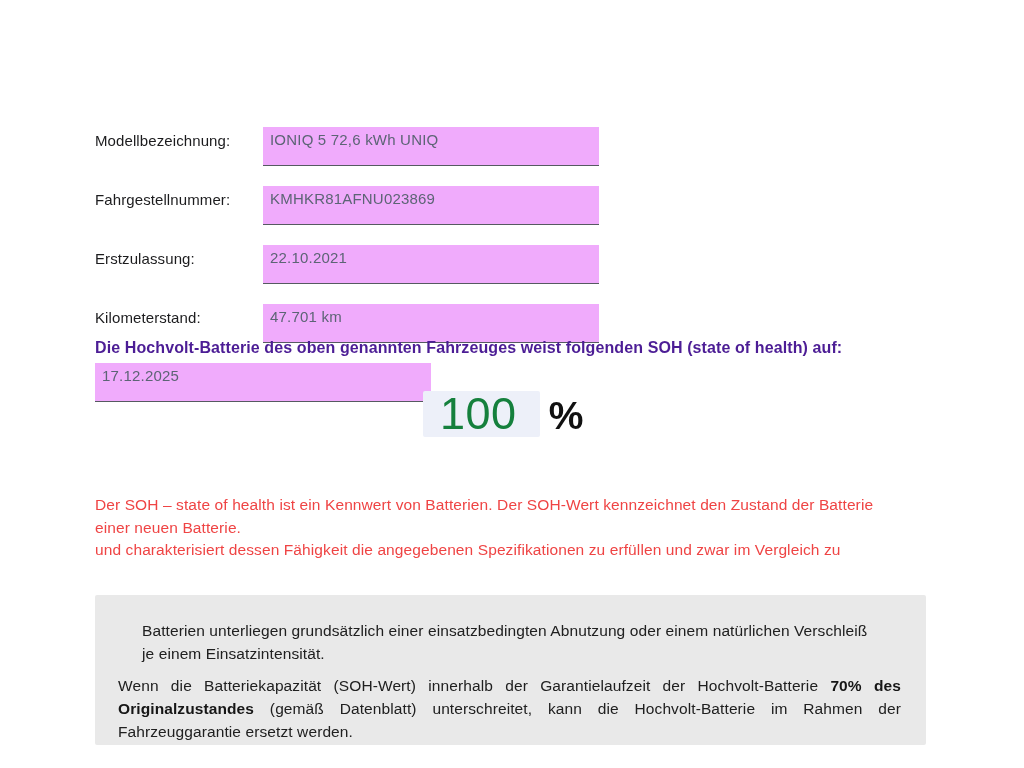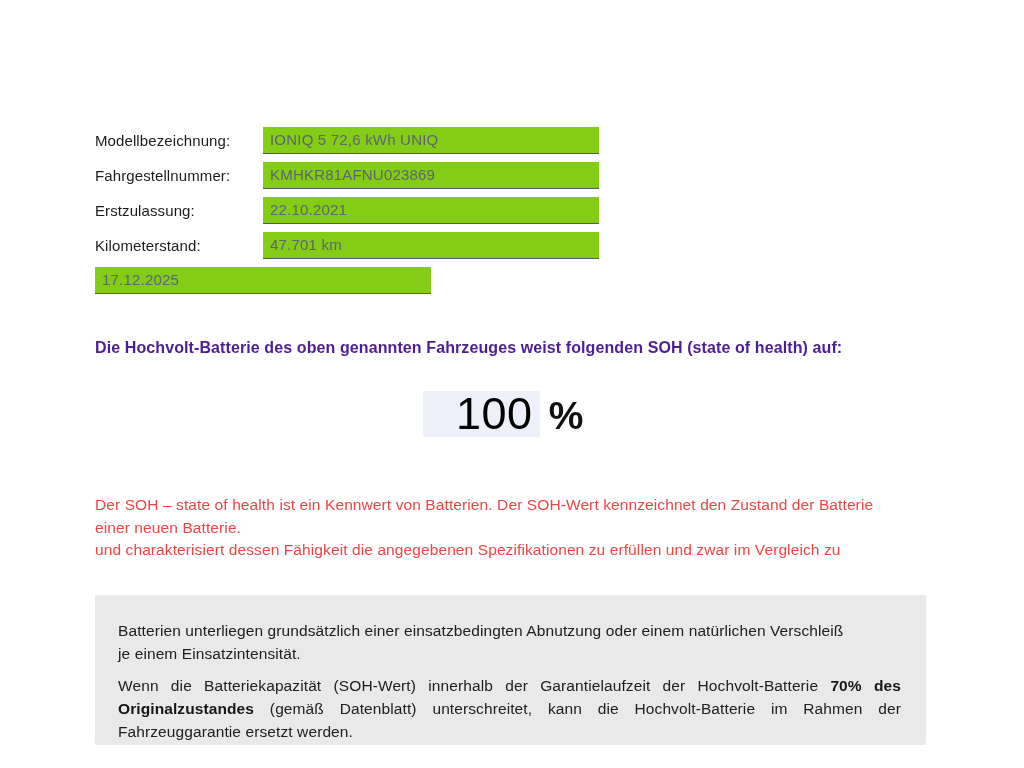--- a/index.html
+++ b/index.html
@@ -18,35 +18,35 @@
 
   
   .form {
     position: absolute;
     left: 95px;
     top: 127px;
   }
   .form-row {
     display: flex;
     align-items: stretch;
-    height: 27px;
-    margin-bottom: 8px;
+    height: 39px;
+    margin-bottom: 20px;
   }
   .form-label {
     width: 168px;
     font-size: 15px;
     line-height: 27px;
     color: #1c1c1e;
     font-weight: 500;
     letter-spacing: 0.1px;
   }
   .form-field {
     width: 336px;
     box-sizing: border-box;
-    background: #84cc16;
+    background: #f0abfc;
     border-bottom: 1.5px solid #565a61;
     font-size: 15px;
     line-height: 25px;
     color: #5c6475;
     padding-left: 7px;
     letter-spacing: 0.2px;
     white-space: nowrap;
     overflow: hidden;
   }
 
@@ -73,25 +73,25 @@
     align-items: baseline;
   }
   .soh-value {
     display: inline-block;
     box-sizing: border-box;
     width: 117px;
     height: 46px;
     background: #edf0f9;
     border-radius: 2px;
     text-align: right;
-    padding-right: 7px;
+    padding-right: 23px;
     font-size: 45px;
     line-height: 46px;
     font-weight: 500;
-    color: #000000;
+    color: #15803d;
     letter-spacing: 0.5px;
   }
   .soh-unit {
     font-size: 39px;
     line-height: 46px;
     font-weight: 700;
     color: #111111;
     margin-left: 9px;
   }
 
@@ -120,20 +120,21 @@
     font-size: 15.5px;
     line-height: 23px;
     color: #202020;
     letter-spacing: 0.1px;
   }
   .notice p {
     margin: 0;
   }
   .notice .para1 {
     margin-bottom: 9px;
+    margin-left: 24px;
   }
   .notice .para2 {
     text-align: justify;
   }
   .notice strong {
     font-weight: bold;
     color: #161616;
   }
 </style>
 </head>

